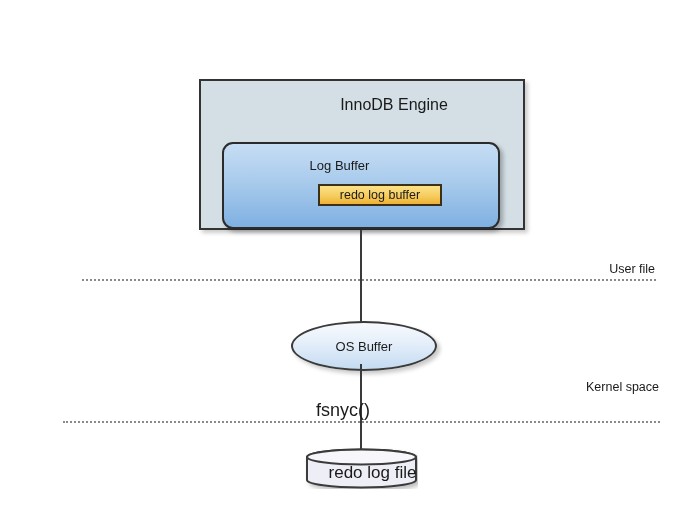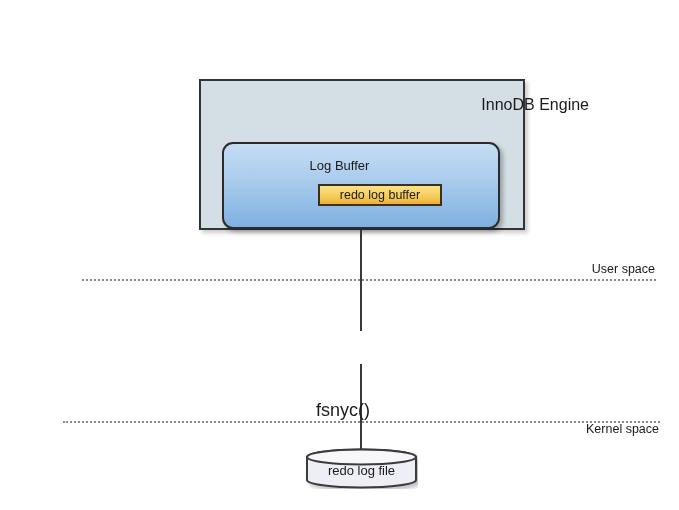--- a/index.html
+++ b/index.html
@@ -37,21 +37,20 @@
     background: #d3dee5;
     border: 2px solid #333333;
     box-sizing: border-box;
     box-shadow: 3px 3px 4px rgba(0,0,0,0.20);
   }
   #innodb-title {
     left: 199px;
     top: 96px;
     width: 390px;
     font-size: 16px;
-    text-align: right;
   }
 
   
   #log-buffer-box {
     left: 222px;
     top: 142px;
     width: 278px;
     height: 87px;
     box-sizing: border-box;
     border: 2px solid #2b2b2b;
@@ -101,21 +100,21 @@
   }
   #user-space-line { left: 82px; top: 279px; width: 574px; }
   #kernel-space-line { left: 63px; top: 421px; width: 597px; }
 
   .space-label {
     font-size: 12.5px;
     text-align: right;
     white-space: nowrap;
   }
   #user-space-label  { left: 486px; top: 262px; width: 169px; }
-  #kernel-space-label { left: 490px; top: 422px; width: 169px; }
+  #kernel-space-label { left: 490px; top: 380px; width: 169px; }
 
   
   #os-buffer-ellipse {
     left: 291px;
     top: 321px;
     width: 146px;
     height: 50px;
     box-sizing: border-box;
     border: 2px solid #3b3b3b;
     border-radius: 50%;
@@ -138,46 +137,49 @@
 
   
   #redo-log-file-cylinder {
     left: 305px;
     top: 448px;
     width: 113px;
     height: 41px;
   }
   #redo-log-file-cylinder svg { display: block; }
   #redo-log-file-label {
-    left: 305px;
+    left: 316px;
     top: 463px;
     width: 113px;
-    font-size: 13px;
+    font-size: 17px;
   }
 </style>
 </head>
 <body>
 
 <div id="canvas">
 
   <div class="abs" id="innodb-box"></div>
   <div class="abs label" id="innodb-title">InnoDB Engine</div>
 
   <div class="abs" id="log-buffer-box"></div>
   <div class="abs label" id="log-buffer-title">Log Buffer</div>
 
   <div class="abs" id="redo-log-buffer-box">
     <span class="label" id="redo-log-buffer-label">redo log buffer</span>
   </div>
 
   <div class="abs connector" id="connector-top"></div>
 
   <div class="abs separator" id="user-space-line"></div>
-  <div class="abs space-label" id="user-space-label">User space</div>
-
+  <div class="abs space-label" id="user-space-label">User file</div>
+
+  <div class="abs" id="os-buffer-ellipse">
+    <span class="label" id="os-buffer-label">OS Buffer</span>
+  </div>
 
   <div class="abs connector" id="connector-mid"></div>
 
   <div class="abs label" id="fsync-label">fsnyc()</div>
 
   <div class="abs separator" id="kernel-space-line"></div>
   <div class="abs space-label" id="kernel-space-label">Kernel space</div>
 
   <div class="abs" id="redo-log-file-cylinder">
     <svg width="113" height="41" viewBox="0 0 113 41">

